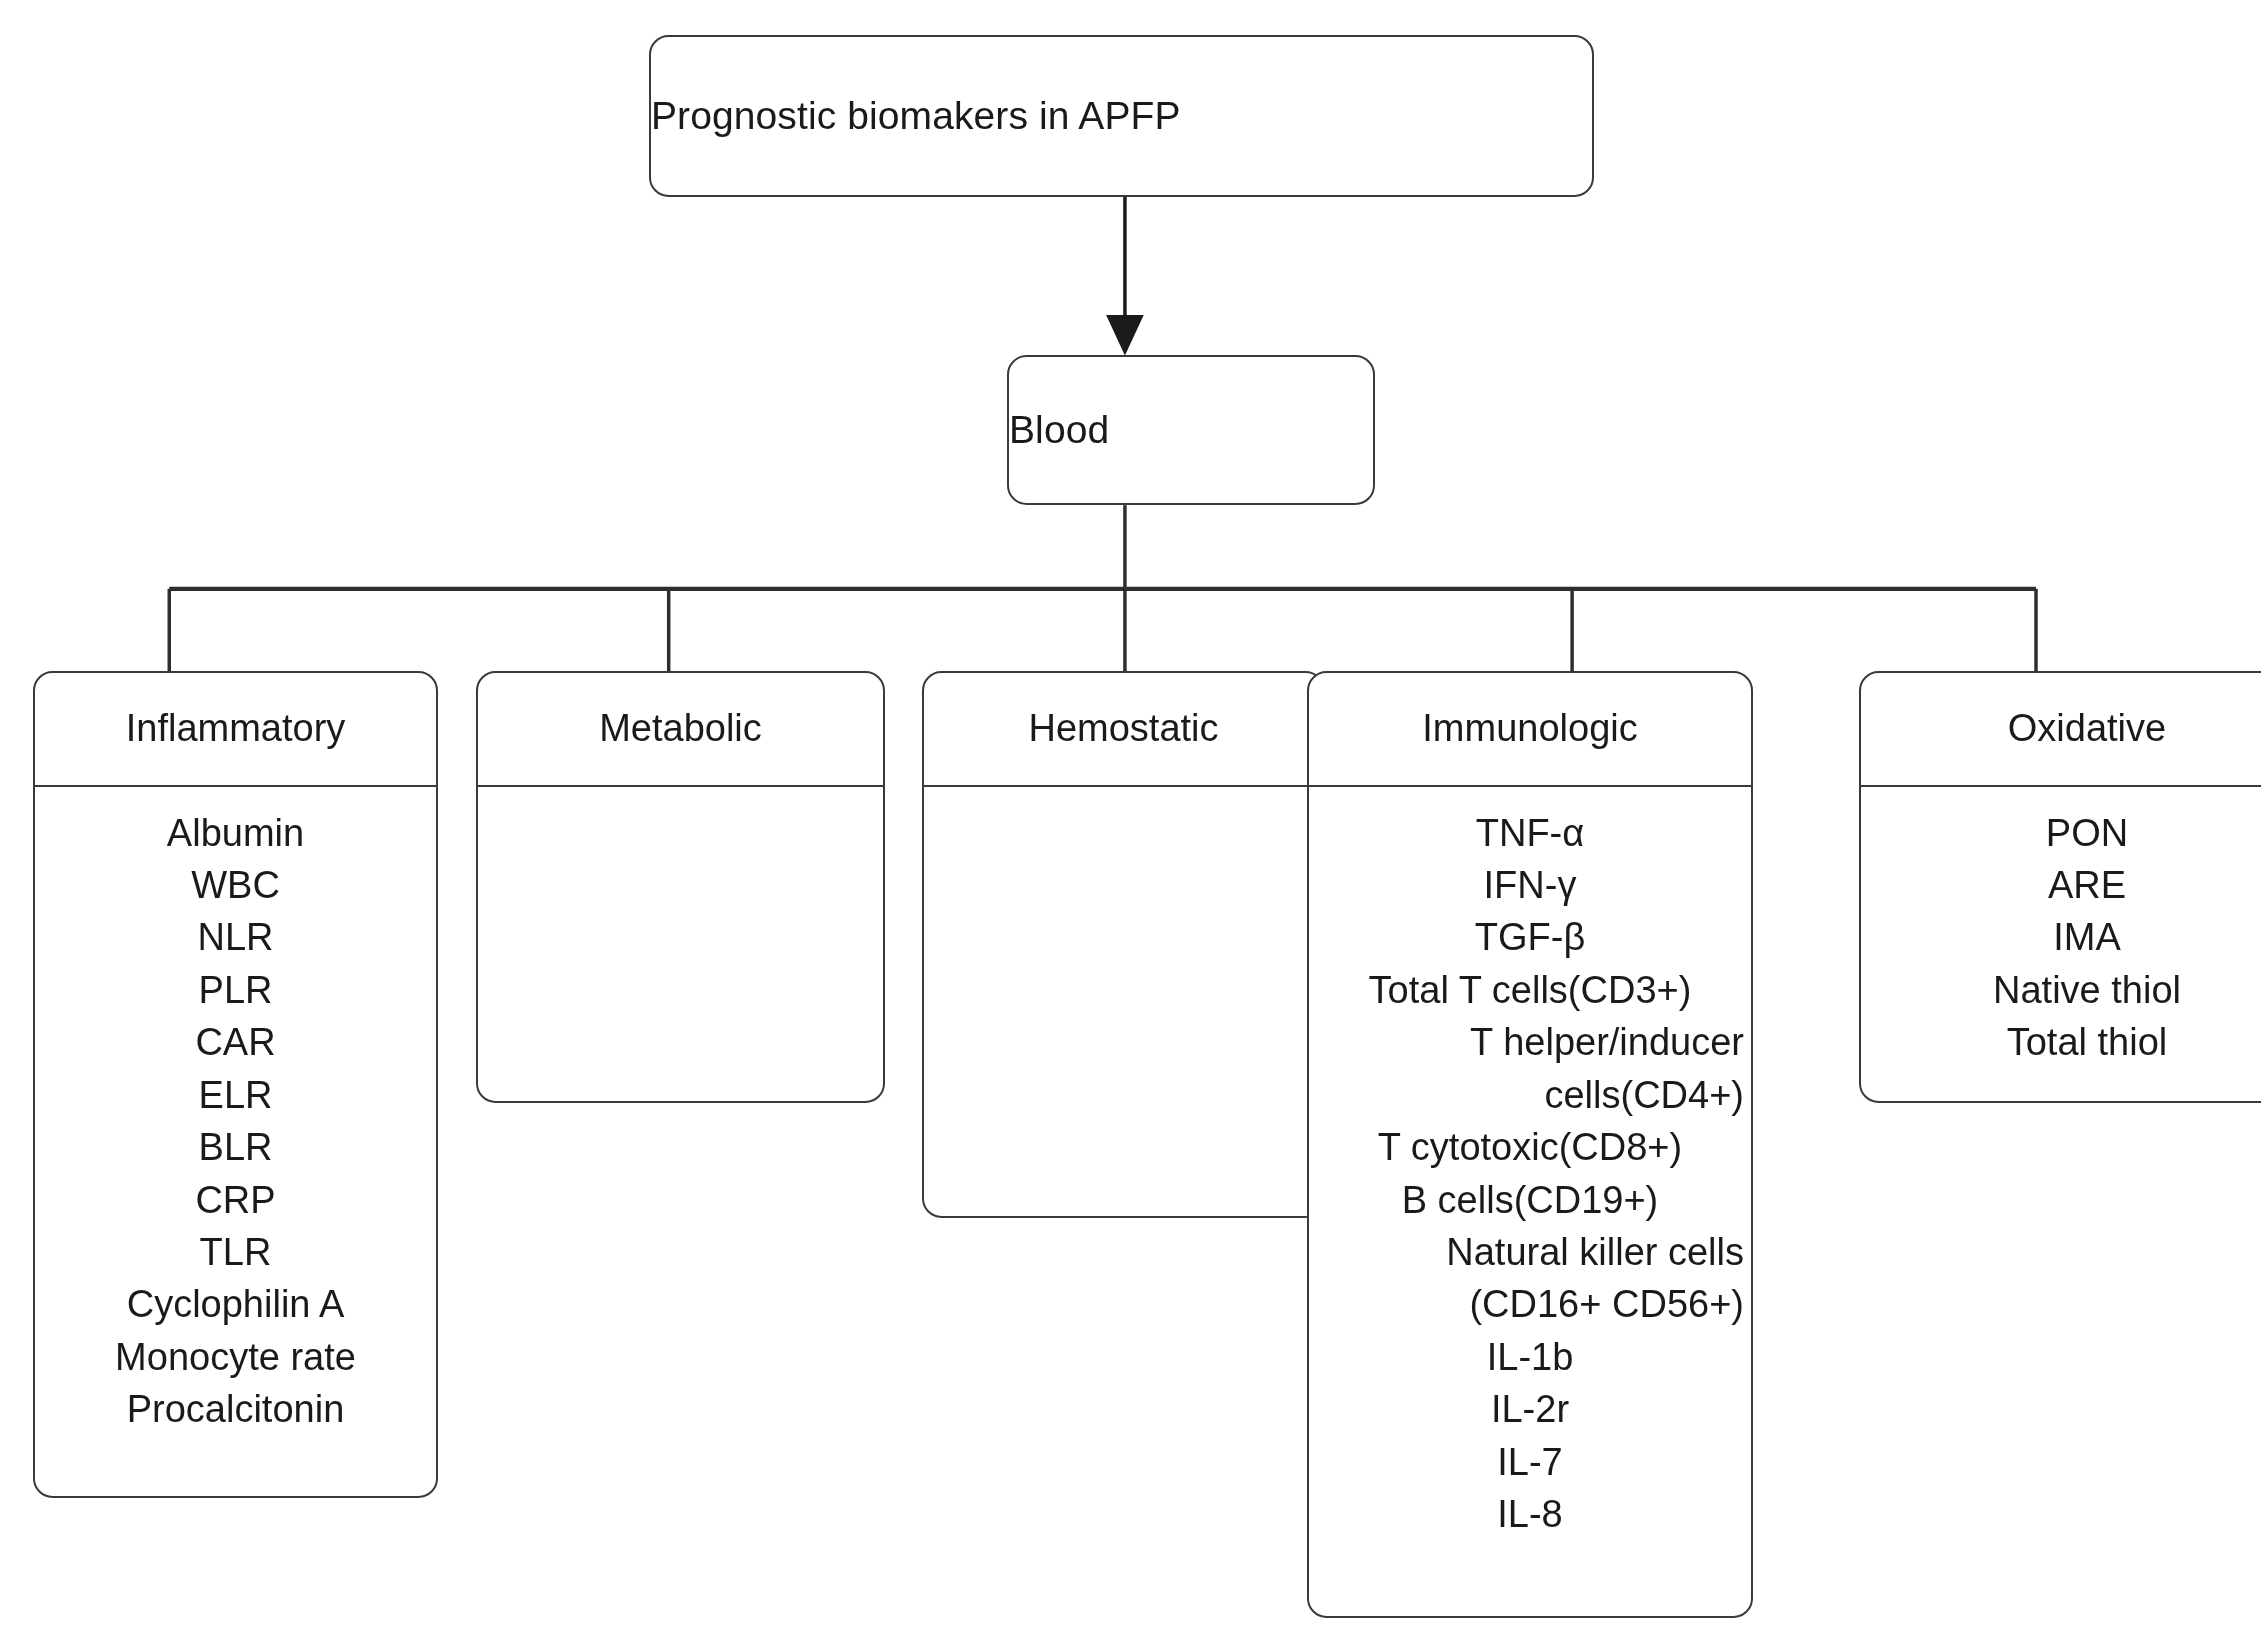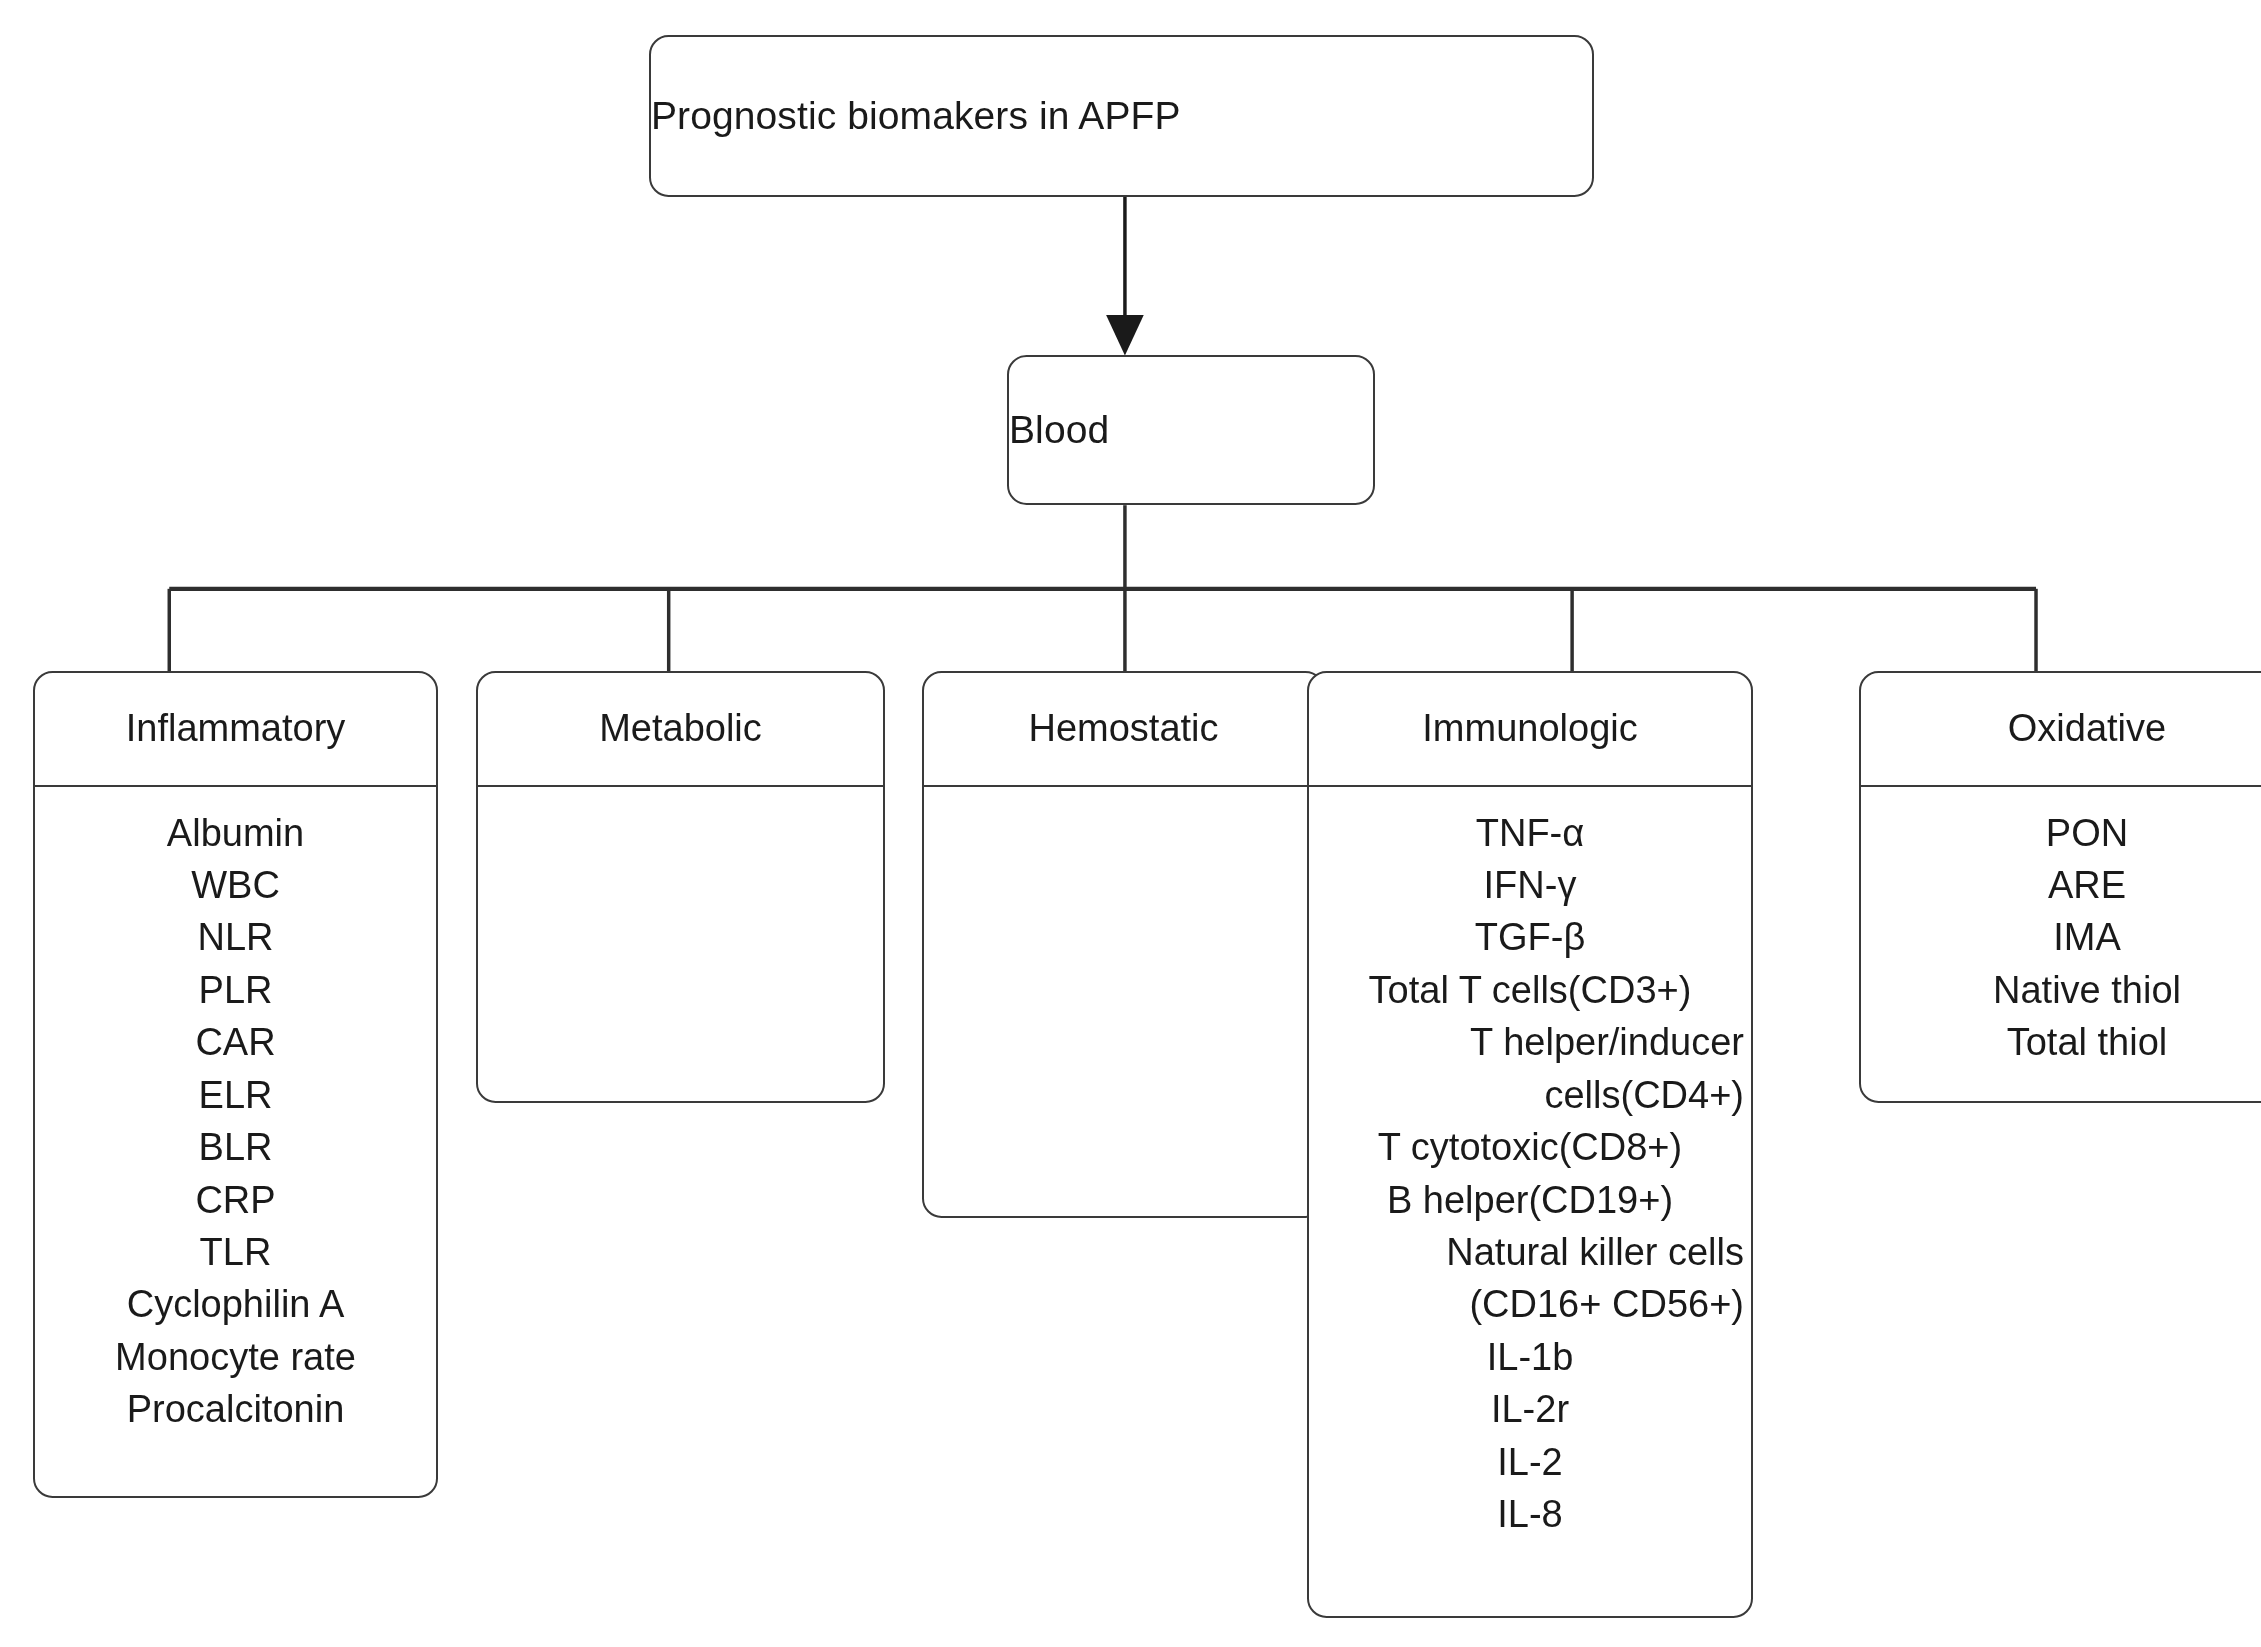--- a/index.html
+++ b/index.html
@@ -160,25 +160,25 @@
     <div class="cat-head">
       <span class="cat-title">Immunologic</span>
     </div>
     <div class="cat-body">
       <div class="cat-item">TNF-α</div>
       <div class="cat-item">IFN-γ</div>
       <div class="cat-item">TGF-β</div>
       <div class="cat-item">Total T cells(CD3+)</div>
       <div class="cat-item wrap">T helper/inducer cells(CD4+)</div>
       <div class="cat-item">T cytotoxic(CD8+)</div>
-      <div class="cat-item">B helper(CD19+)</div>
+      <div class="cat-item">B cells(CD19+)</div>
       <div class="cat-item wrap">Natural killer cells (CD16+ CD56+)</div>
       <div class="cat-item">IL-1b</div>
       <div class="cat-item">IL-2r</div>
-      <div class="cat-item">IL-2</div>
+      <div class="cat-item">IL-7</div>
       <div class="cat-item">IL-8</div>
     </div>
   </div>
 
   <div class="node cat-node" id="node-oxidative">
     <div class="cat-head">
       <span class="cat-title">Oxidative</span>
     </div>
     <div class="cat-body">
       <div class="cat-item">PON</div>

